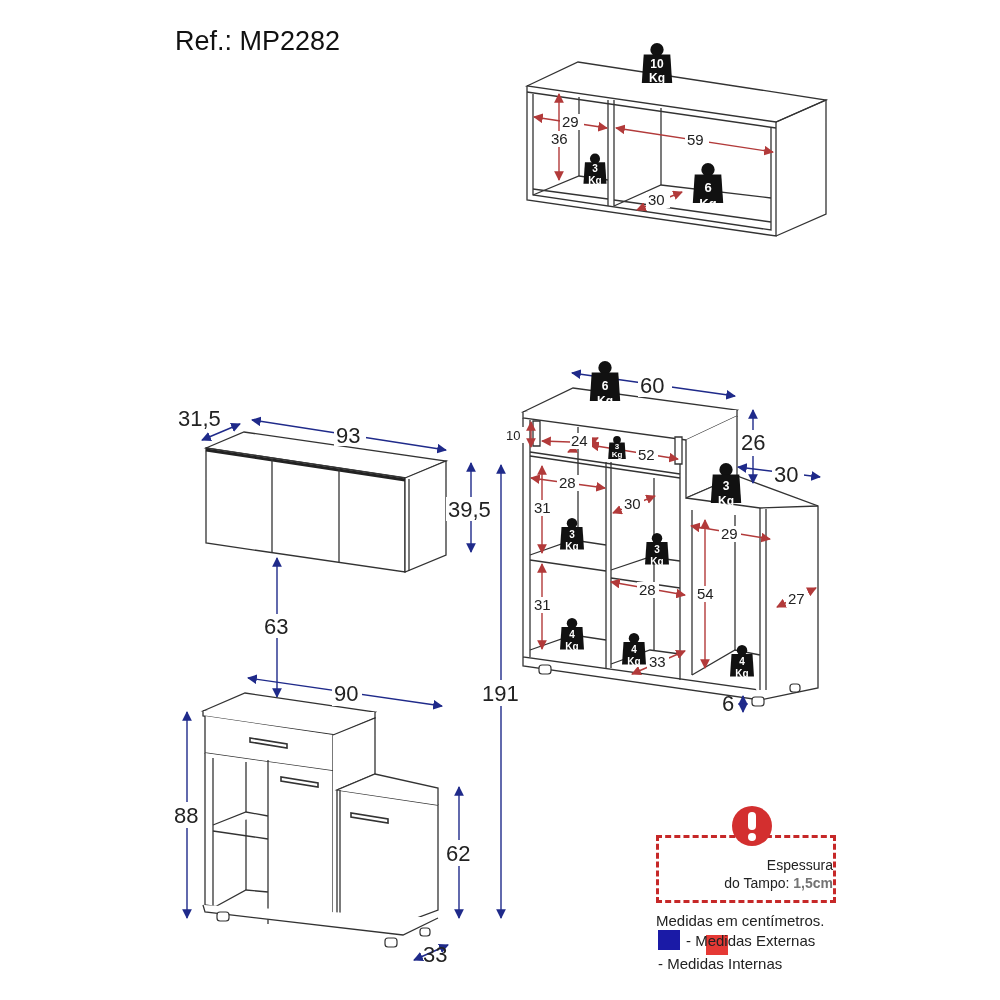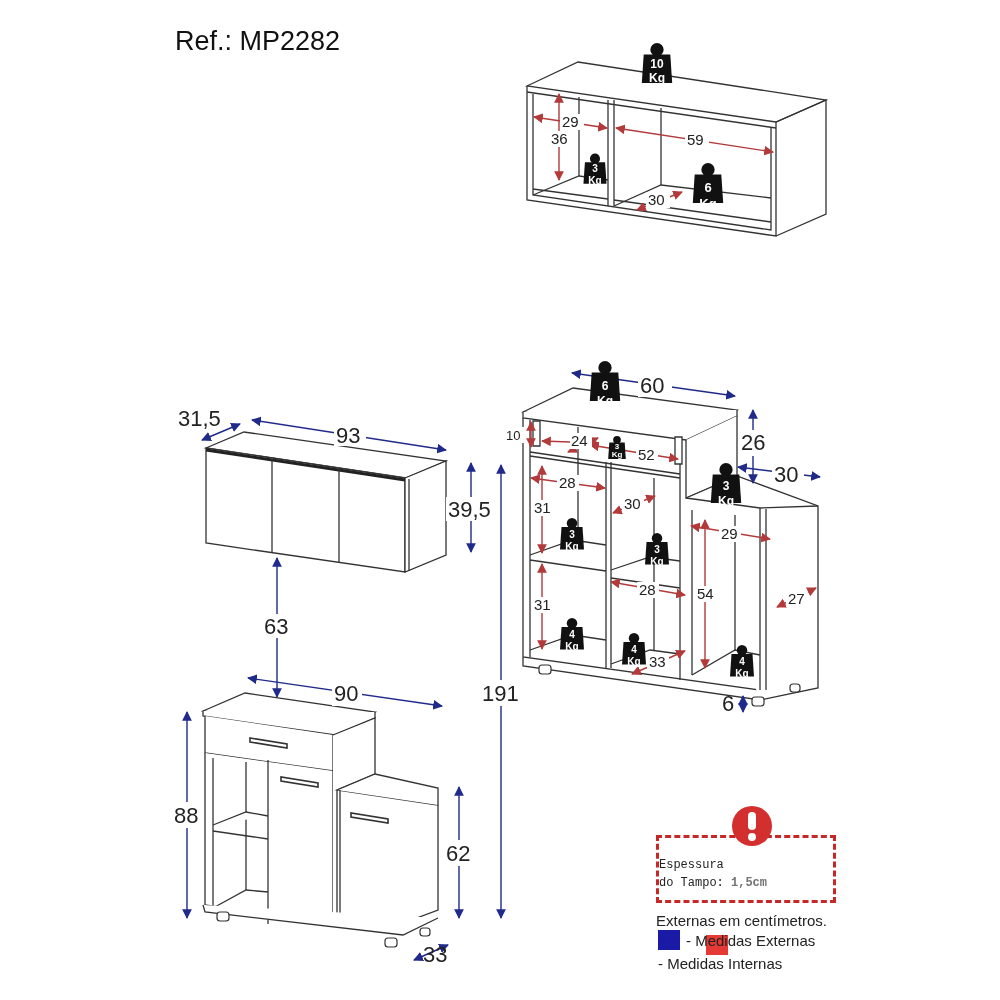--- a/index.html
+++ b/index.html
@@ -5,21 +5,21 @@
   html,body{margin:0;padding:0;background:#fff;}
   body{width:1000px;height:1000px;position:relative;overflow:hidden;font-family:"Liberation Sans",sans-serif;}
   svg{position:absolute;left:0;top:0;}
   .ref{position:absolute;left:175px;top:26px;font-size:27px;font-weight:normal;color:#111;letter-spacing:0px;}
   .dim{font-family:"Liberation Sans",sans-serif;fill:#222;}
   .dimL{font-size:22px;}
   .dimM{font-size:15px;}
   .dimS{font-size:13px;}
   .kg{font-family:"Liberation Sans",sans-serif;fill:#fff;font-weight:bold;text-anchor:middle;}
   .note{position:absolute;left:656px;top:835px;width:180px;height:68px;border:3px dashed #c62828;box-sizing:border-box;}
-  .note-text{position:absolute;left:0;right:0;top:18px;text-align:left;font-size:12px;line-height:18px;color:#222;font-family:Liberation Mono, monospace;}
+  .note-text{position:absolute;left:0;right:0;top:18px;text-align:right;font-size:14px;line-height:18px;color:#222;}
   .note-text b{color:#737373;}
   .alert{position:absolute;left:732px;top:806px;width:40px;height:40px;border-radius:50%;background:#d32f2f;}
   .alert .bar{position:absolute;left:16px;top:6px;width:8px;height:18px;background:#fff;border-radius:4px;}
   .alert .dot{position:absolute;left:16px;top:27px;width:8px;height:8px;background:#fff;border-radius:50%;}
   .units{position:absolute;left:656px;top:912px;font-size:15px;color:#222;}
   .legend{position:absolute;left:658px;font-size:15px;color:#222;display:flex;align-items:center;}
   .legend .sw{width:22px;height:20px;margin-right:6px;}
 </style>
 </head>
 <body>
@@ -291,21 +291,21 @@
   <div class="note-text">
     <span>Espessura</span><br>
     <span>do Tampo: </span><b>1,5cm</b>
   </div>
 </div>
 <div class="alert">
     <div class="bar"></div>
     <div class="dot"></div>
   </div>
 
-<div class="units">Externas em centímetros.</div>
+<div class="units">Medidas em centímetros.</div>
 <div class="legend" style="top:935px;flex-direction:column;">
   <div class="sw" style="background:#e53935;"></div>
   <span>- Medidas Internas</span>
 </div>
 <div class="legend" style="top:930px;">
   <div class="sw" style="background:#1a1aa6;"></div>
   <span>- Medidas Externas</span>
 </div>
 
 </body></html>

